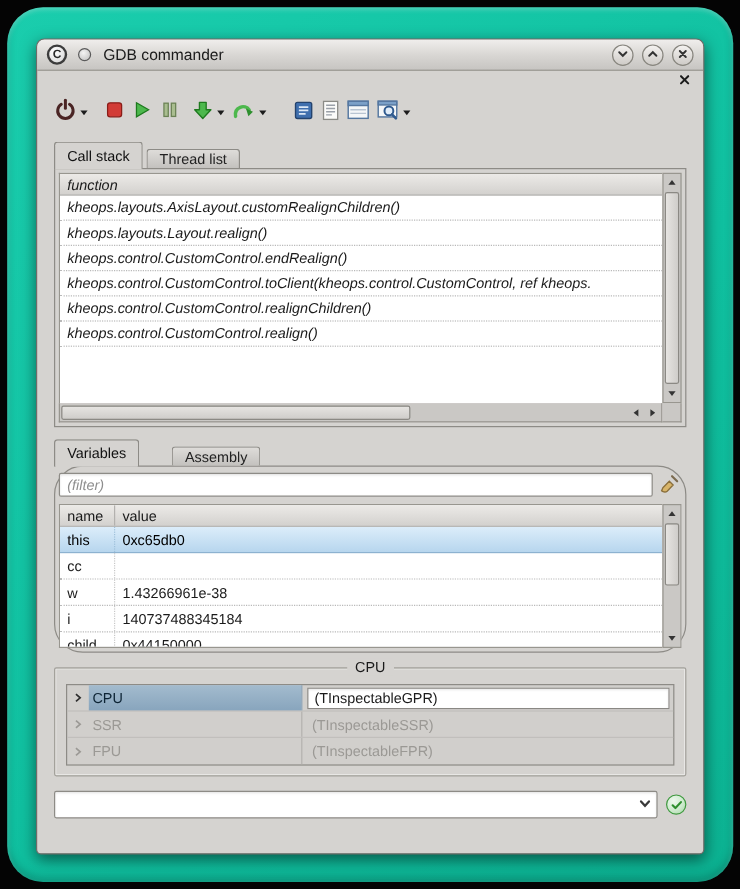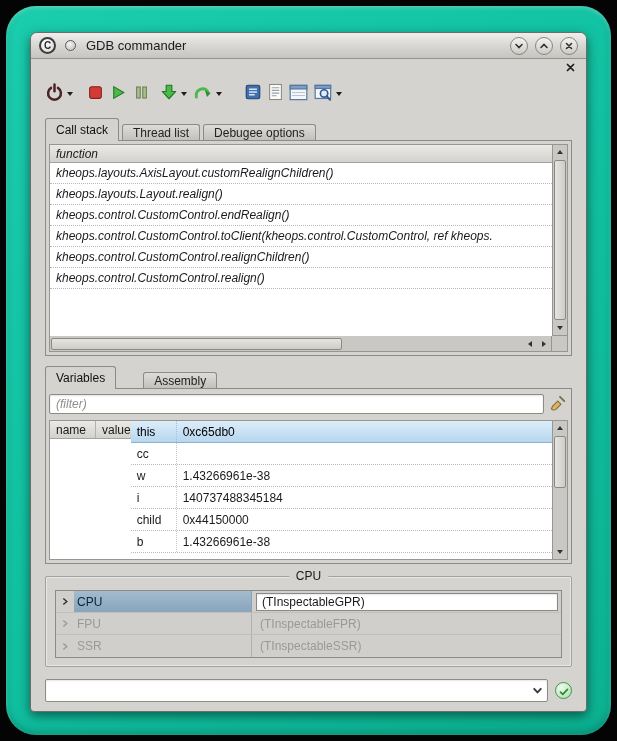--- a/index.html
+++ b/index.html
@@ -41,21 +41,21 @@
   .tabs { display:flex; align-items:flex-end; padding:0 14px; height:23px; flex:0 0 auto; position:relative; z-index:2; }
   .tabs-mid { margin-top:9px;gap:24px; }
   .tab { height:16px; padding:0 10px; font-size:12px; color:#222;
     background:linear-gradient(#dedcd9,#c3c1be); border:1px solid #8d8b86; border-bottom:none;
     border-radius:3px 3px 0 0; display:flex; align-items:center; margin-right:3px; }
   .tab.active { height:23px; background:#d5d3d0; margin-bottom:-1px; color:#111; }
 
   
   .page { margin:0 14px; border:1px solid #8d8b86; background:#d5d3d0; flex:0 0 auto; padding:3px; position:relative; z-index:1; }
   .cs-page { height:216px;font-style:italic; }
-  .vars-page { height:176px; display:flex; flex-direction:column; }
+  .vars-page { height:156px; display:flex; flex-direction:column;border-radius:24px; }
 
   .cs-grid { width:100%; height:100%; display:grid; grid-template-columns:1fr 16px; grid-template-rows:1fr 16px; }
   .cs-main { overflow:hidden; border:1px solid #98968f; border-right:none; border-bottom:none; background:#fff;
     display:flex; flex-direction:column; }
   .list-header { height:18px; flex:0 0 auto; background:linear-gradient(#eceae7,#d3d1ce);
     border-bottom:1px solid #a5a3a0; display:flex; align-items:center; padding-left:6px;
     font-size:12px; color:#1a1a1a; }
   .cs-rows { flex:1; overflow:hidden; }
   .cs-row { height:21px; display:flex; align-items:center; padding-left:6px; font-size:12px; color:#1a1a1a;
     border-bottom:1px dotted #b9b9b9; white-space:nowrap; overflow:hidden; }
@@ -79,21 +79,21 @@
 
   
   .filter-row { display:flex; align-items:center; margin:2px 0 6px; flex:0 0 auto; }
   .filter-input { flex:1; height:20px; border:1px solid #8d8b86; border-radius:2px; background:#fff;
     padding:0 6px; font-size:12px; font-family:inherit; color:#222; outline:none;
     box-shadow:inset 0 1px 2px rgba(0,0,0,.12); }
   .filter-input::placeholder { color:#8e8e8e; font-style:italic; }
   .broom { width:20px; display:flex; justify-content:center; margin-left:4px; }
 
   .vars-grid { flex:1; display:grid; grid-template-columns:1fr 16px; overflow:hidden; }
-  .vars-main { overflow:hidden; border:1px solid #98968f; border-right:none; background:#fff; display:flex; flex-direction:row; }
+  .vars-main { overflow:hidden; border:1px solid #98968f; border-right:none; background:#fff; display:flex; flex-direction:column; }
   .vars-header { height:18px; flex:0 0 auto; display:flex; background:linear-gradient(#eceae7,#d3d1ce);
     border-bottom:1px solid #a5a3a0; font-size:12px; color:#1a1a1a; }
   .vh-name { width:46px; padding-left:6px; display:flex; align-items:center; border-right:1px solid #b3b1ae; }
   .vh-value { flex:1; padding-left:6px; display:flex; align-items:center; }
   .vars-rows { flex:1; overflow:hidden; }
   .var-row { height:22px; display:flex; font-size:12px; color:#1a1a1a; border-bottom:1px dotted #b9b9b9; }
   .vr-name { width:46px; padding-left:6px; display:flex; align-items:center; border-right:1px dotted #c8c8c8; }
   .vr-value { flex:1; padding-left:6px; display:flex; align-items:center; white-space:nowrap; overflow:hidden; }
   .var-row.selected { background:linear-gradient(#dcedfa,#b7d6ee); border-bottom:1px solid #8db2d0; color:#000; }
   .var-row.selected .vr-name { border-right-color:#9fc0da; }
@@ -241,21 +241,20 @@
             <circle cx="8.5" cy="7.8" r="3.1" fill="rgba(210,230,250,.6)" stroke="#2f5a8f" stroke-width="1.4"></circle>
             <line x1="10.7" y1="10.2" x2="13.4" y2="13" stroke="#2f5a8f" stroke-width="1.8" stroke-linecap="round"></line>
           </svg></span>
     </div>
     <span class="dd"></span>
   </div>
 
   <div class="tabs">
     <div class="tab active">Call stack</div>
     <div class="tab">Thread list</div>
-    <div class="tab">Debugee options</div>
   </div>
 
   <div class="page cs-page">
     <div class="cs-grid">
       <div class="cs-main">
         <div class="list-header">
             <span>function</span>
           </div>
         <div class="cs-rows">
           <div class="cs-row">kheops.layouts.AxisLayout.customRealignChildren()</div>
@@ -362,31 +361,31 @@
         <span class="cpu-value">
             <span class="edit-box">(TInspectableGPR)</span>
           </span>
       </div>
       <div class="cpu-row disabled">
         <span class="expander">
             <svg width="8" height="9" viewBox="0 0 8 9">
               <path d="M2.3 1.5 L5.8 4.5 L2.3 7.5" fill="none" stroke="#9b9995" stroke-width="1.4"></path>
             </svg>
           </span>
-        <span class="cpu-name">FPU</span>
-        <span class="cpu-value">(TInspectableFPR)</span>
+        <span class="cpu-name">SSR</span>
+        <span class="cpu-value">(TInspectableSSR)</span>
       </div>
       <div class="cpu-row disabled">
         <span class="expander">
             <svg width="8" height="9" viewBox="0 0 8 9">
               <path d="M2.3 1.5 L5.8 4.5 L2.3 7.5" fill="none" stroke="#9b9995" stroke-width="1.4"></path>
             </svg>
           </span>
-        <span class="cpu-name">SSR</span>
-        <span class="cpu-value">(TInspectableSSR)</span>
+        <span class="cpu-name">FPU</span>
+        <span class="cpu-value">(TInspectableFPR)</span>
       </div>
     </div>
   </div>
 
   <div class="cmd-row">
     <div class="combobox">
       <input class="combo-input" type="text" value="" style="">
       <div class="combo-btn">
         <span><svg width="11" height="11" viewBox="0 0 10 10">
               <path d="M2 3.5 L5 6.8 L8 3.5" fill="none" stroke="#3a3a3a" stroke-width="1.7" stroke-linecap="round"></path>

